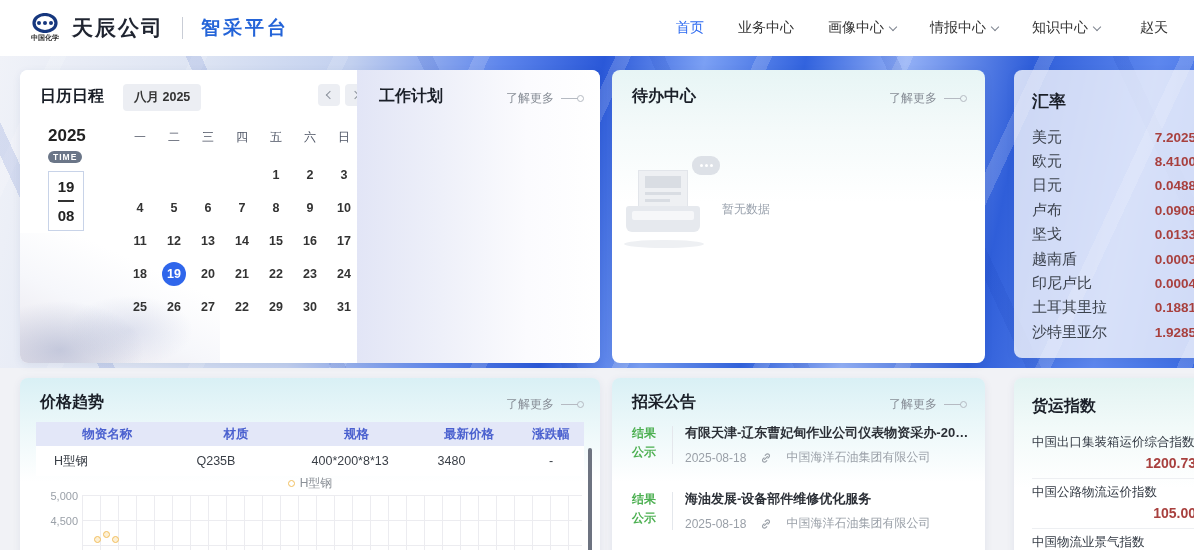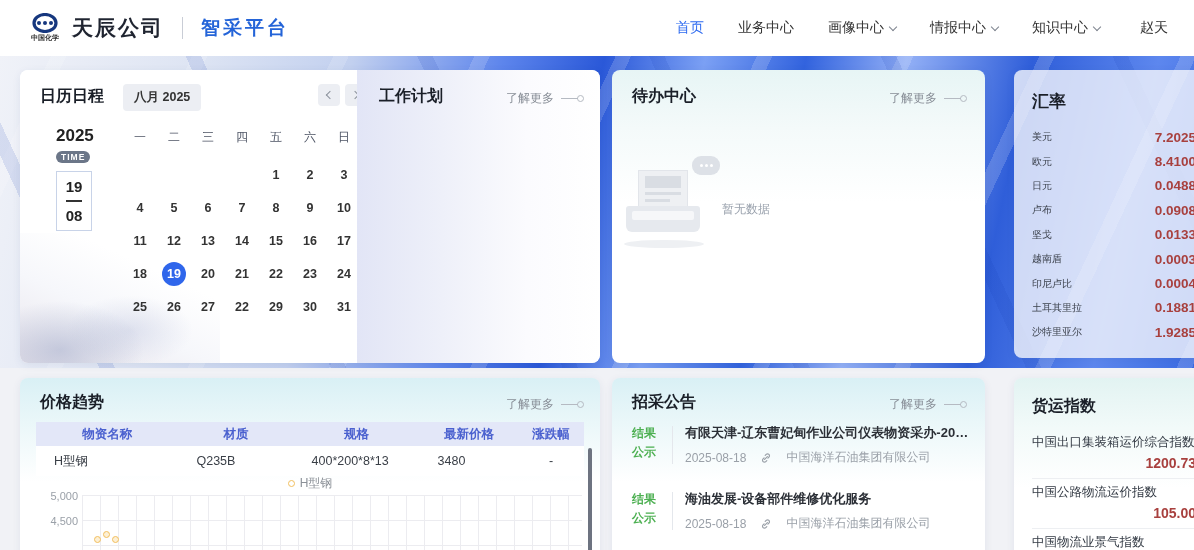--- a/index.html
+++ b/index.html
@@ -33,21 +33,21 @@
 
   
   .card-a { left:20px; top:70px; width:580px; height:293px; z-index:5; overflow:hidden; display:flex; }
   .panel-cal { width:344px; height:100%; position:relative; background:#fff; }
   .panel-cal .photo { position:absolute; left:0; bottom:0; width:200px; height:130px;
      background:radial-gradient(120px 70px at 20% 90%, rgba(120,135,180,.35), rgba(120,135,180,0) 70%),
                 radial-gradient(90px 50px at 55% 75%, rgba(150,160,200,.25), rgba(150,160,200,0) 70%),
                 linear-gradient(25deg, rgba(190,180,200,.35) 0%, rgba(210,215,235,.2) 40%, rgba(255,255,255,0) 70%); }
   .card-title { font-size:16px; font-weight:700; color:#1a1f28; }
   .panel-cal .card-title { position:absolute; left:20px; top:16px; }
-  .date-col { position:absolute; left:36px; top:56px; width:44px; }
+  .date-col { position:absolute; left:28px; top:56px; width:44px; }
   .date-year { font-size:17px; font-weight:800; color:#222; }
   .time-badge { display:inline-block; margin-top:2px; background:#6b7688; color:#fff; font-size:8.5px; font-weight:700; letter-spacing:1px; padding:1px 5px; border-radius:6px; }
   .date-box { margin-top:7px; width:36px; border:1px solid #c8d3e8; text-align:center; padding:6px 0; background:rgba(255,255,255,.6); }
   .date-box .d { font-size:15px; font-weight:800; color:#222; }
   .date-box .bar { width:16px; height:2px; background:#333; margin:5px auto; }
 
   .cal-area { position:absolute; left:103px; top:14px; width:244px; }
   .month-pill { display:inline-block; background:#eceef3; color:#333; font-size:12.5px; font-weight:600; padding:5px 11px; border-radius:4px; }
   .cal-nav { position:absolute; right:0; top:0; display:flex; gap:5px; }
   .cal-nav .nav-btn { width:22px; height:22px; background:#eceef3; border-radius:4px; display:flex; align-items:center; justify-content:center; cursor:pointer; }
@@ -80,21 +80,21 @@
   .illus .paper .ln.short { width:70%; }
   .illus .tray { position:absolute; left:14px; top:50px; width:74px; height:26px; background:#e6e9ee; border-radius:3px 3px 6px 6px; }
   .illus .tray::before { content:""; position:absolute; left:6px; top:5px; right:6px; height:9px; background:#f6f7f9; border-radius:2px; }
   .illus .shadow { position:absolute; left:12px; bottom:0; width:80px; height:8px; background:#eef0f3; border-radius:50%; }
   .empty-text { margin-top:14px; font-size:12px; color:#9aa2ad; }
 
   
   .card-c { left:1014px; top:70px; width:200px; height:288px; background:rgba(250,250,253,.78); padding:20px 18px 0 18px; }
   .card-c .card-title { font-size:17px; margin-bottom:12px; }
   .rate-row { display:flex; justify-content:space-between; align-items:center; height:24.4px; }
-  .rate-label { font-size:10px; color:#3c424d;font-family:Liberation Mono, monospace; }
+  .rate-label { font-size:15px; color:#3c424d;font-family:Liberation Mono, monospace; }
   .rate-value { font-size:13.5px; font-weight:700; color:#a8403e; }
 
   
   .card-row2 { background:linear-gradient(180deg,#d9f0f5 0%,#eaf7f9 22%,#ffffff 52%); }
   .row2-title { position:absolute; left:20px; top:14px; }
 
   
   .card-d { left:20px; top:378px; width:580px; height:200px; overflow:hidden; }
   .pt-table { position:absolute; left:16px; top:44px; width:548px; border-collapse:collapse; table-layout:fixed; }
   .pt-table th { background:#e3e7f8; color:#4b61cf; font-size:12.5px; font-weight:700; height:24px; text-align:center; }

